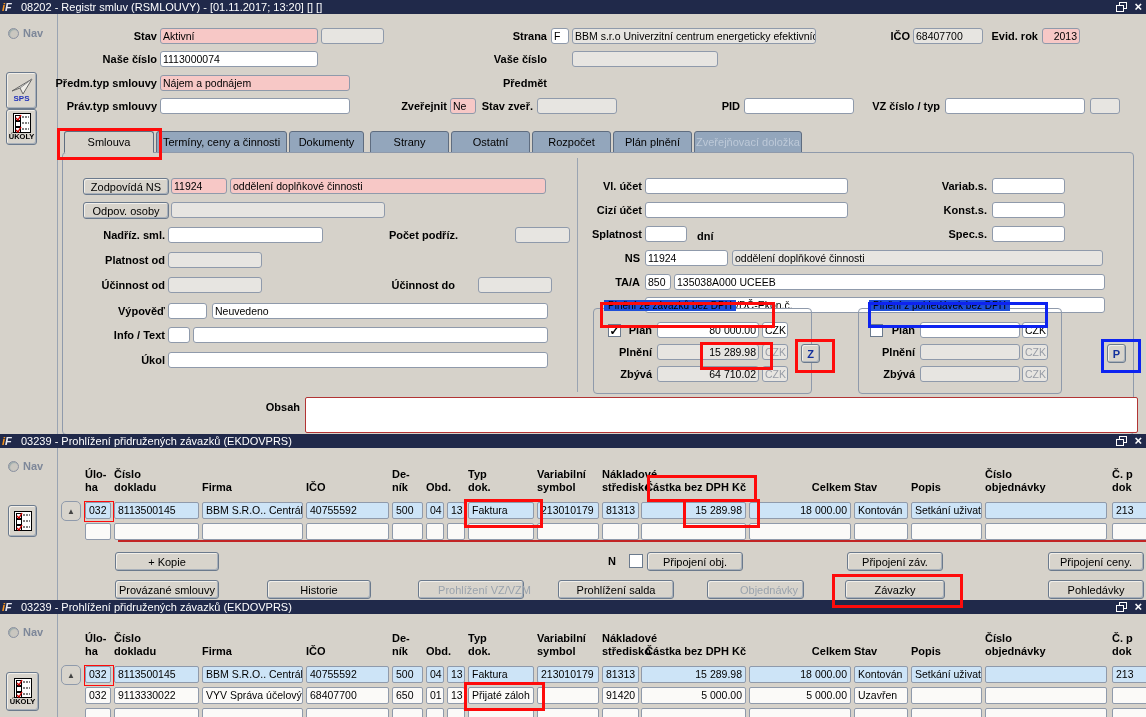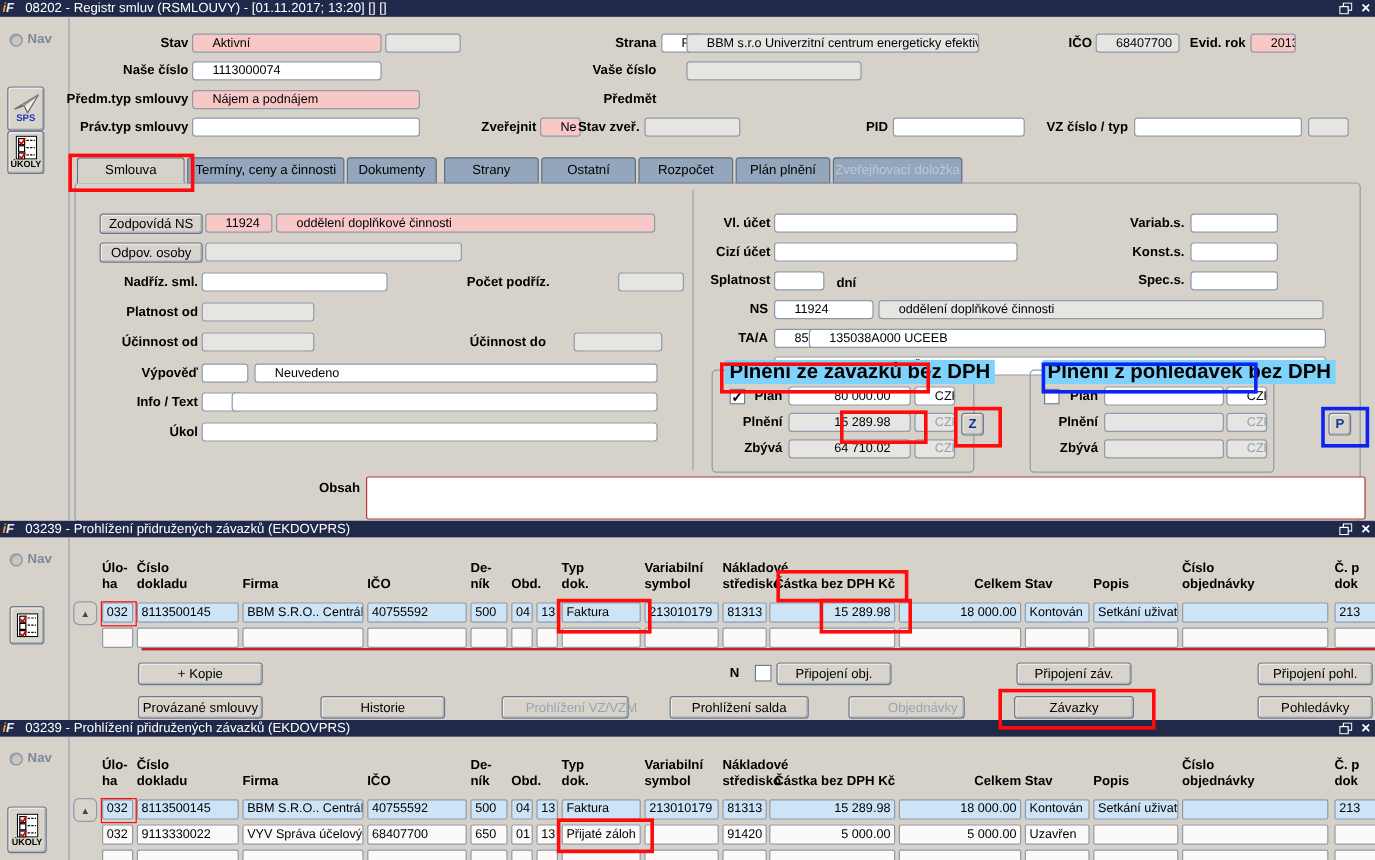--- a/index.html
+++ b/index.html
@@ -8,36 +8,36 @@
   .titlebar{position:absolute;left:0;width:1146px;height:14px;background:#20294a;color:#fff;
             font-size:11px;line-height:14px;}
   .ttext{position:absolute;left:21px;top:0;white-space:nowrap;}
   .logo{position:absolute;left:2px;top:0;font-size:11px;font-style:italic;font-weight:bold;line-height:14px;}
   .logo .li{color:#f7941d}.logo .lf{color:#e8eaf2}
   .winbtns{position:absolute;right:4px;top:0;height:14px;display:flex;gap:7px;align-items:center;}
   .xbtn{color:#fff;font-size:13px;font-weight:bold;line-height:12px;}
   .lbl{position:absolute;font-weight:bold;font-size:11px;height:16px;line-height:16px;
        text-align:right;white-space:nowrap;}
   .fld{position:absolute;height:16px;box-sizing:border-box;background:#fff;border:1px solid #8f9aab;
-       border-radius:3px;font-size:10.5px;line-height:13px;padding:1px 16px;overflow:hidden;white-space:nowrap;}
+       border-radius:3px;font-size:10.5px;line-height:13px;padding:1px 2px;overflow:hidden;white-space:nowrap;}
   .pink{background:#f7c8c6;}
   .gry{background:#e7e5e1;}
   .rt{text-align:right;}
   .redbrd{border-color:#b23434;}
   .tab{position:absolute;top:131px;height:22px;box-sizing:border-box;background:#93a6bc;
        border:1px solid #5f6d80;border-radius:3px 3px 0 0;font-size:11px;text-align:center;line-height:20px;}
   .tab.active{background:#d6d2ca;border-bottom-color:#d6d2ca;z-index:2;}
   .tab.dis{color:#bdc9d8;}
   .panel{position:absolute;left:62px;top:152px;width:1070px;height:281px;border:1px solid #8f9aab;border-radius:4px;}
   .wbtn{position:absolute;box-sizing:border-box;background:#d8d4cc;border:1px solid #6b7a8d;border-radius:3px;
         font-size:11px;display:flex;align-items:center;justify-content:center;white-space:nowrap;
         box-shadow:inset 1px 1px 0 #f2efe9, inset -1px -1px 0 #a8b0ba;}
   .wbtn.dis{color:#9aa3ad;padding-left:27px;}
   .grp{position:absolute;border:1px solid #8f9aab;border-radius:4px;}
-  .legend{position:absolute;top:-9px;left:10px;background:#7dd3fc;padding:0 4px;font-weight:bold;font-size:17px;white-space:nowrap;}
+  .legend{position:absolute;top:-9px;left:10px;background:#1d4ed8;padding:0 4px;font-weight:normal;font-size:10px;white-space:nowrap;}
   .cbx{position:absolute;width:13px;height:13px;background:#fff;border:1px solid #6b7a8d;font-size:12px;
        line-height:12px;text-align:center;font-weight:bold;box-sizing:border-box;}
   .th{position:absolute;font-weight:bold;font-size:11px;height:13px;line-height:13px;white-space:nowrap;}
   .tc{position:absolute;height:17px;box-sizing:border-box;background:#fbfaf8;border:1px solid #8f9aab;
       border-radius:2px;font-size:10.5px;line-height:15px;padding:0 3px;overflow:hidden;white-space:nowrap;}
   .tc.sel{background:#cde4f7;}
   .ann{position:absolute;border:3px solid #fe0b0b;pointer-events:none;z-index:9;}
   .ann.blue{border-color:#0d23f0;}
   .ann.thin{border-width:1px;}
   .redline{position:absolute;height:2px;background:#c22525;z-index:9;}
@@ -301,21 +301,21 @@
       <div class="tc" style="left: 911px; width: 71px; top: 55px;"></div>
       <div class="tc" style="left: 985px; width: 122px; top: 55px;"></div>
       <div class="tc" style="left: 1112px; width: 60px; top: 55px;"></div>
     </div>
 
   <div class="wbtn" style="left:115px;top:552px;width:104px;height:19px">+ Kopie</div>
   <div class="lbl" style="left:600px;top:553px;width:16px">N</div>
   <div class="cbx" style="left:629px;top:554px;width:14px;height:14px"></div>
   <div class="wbtn" style="left:647px;top:552px;width:96px;height:19px">Připojení obj.</div>
   <div class="wbtn" style="left:847px;top:552px;width:96px;height:19px">Připojení záv.</div>
-  <div class="wbtn" style="left:1048px;top:552px;width:96px;height:19px">Připojení pohl.</div>
+  <div class="wbtn" style="left:1048px;top:552px;width:96px;height:19px">Připojení ceny.</div>
   <div class="wbtn" style="left:115px;top:580px;width:104px;height:19px">Provázané smlouvy</div>
   <div class="wbtn" style="left:267px;top:580px;width:104px;height:19px">Historie</div>
   <div class="wbtn dis" style="left:418px;top:580px;width:106px;height:19px">Prohlížení VZ/VZM</div>
   <div class="wbtn" style="left:558px;top:580px;width:116px;height:19px">Prohlížení salda</div>
   <div class="wbtn dis" style="left:707px;top:580px;width:97px;height:19px">Objednávky</div>
   <div class="wbtn" style="left:845px;top:580px;width:100px;height:19px">Závazky</div>
   <div class="wbtn" style="left:1048px;top:580px;width:96px;height:19px">Pohledávky</div>
 
   <div class="titlebar" style="top:600px">
     <span class="logo"><span class="li">i</span><span class="lf">F</span></span>

